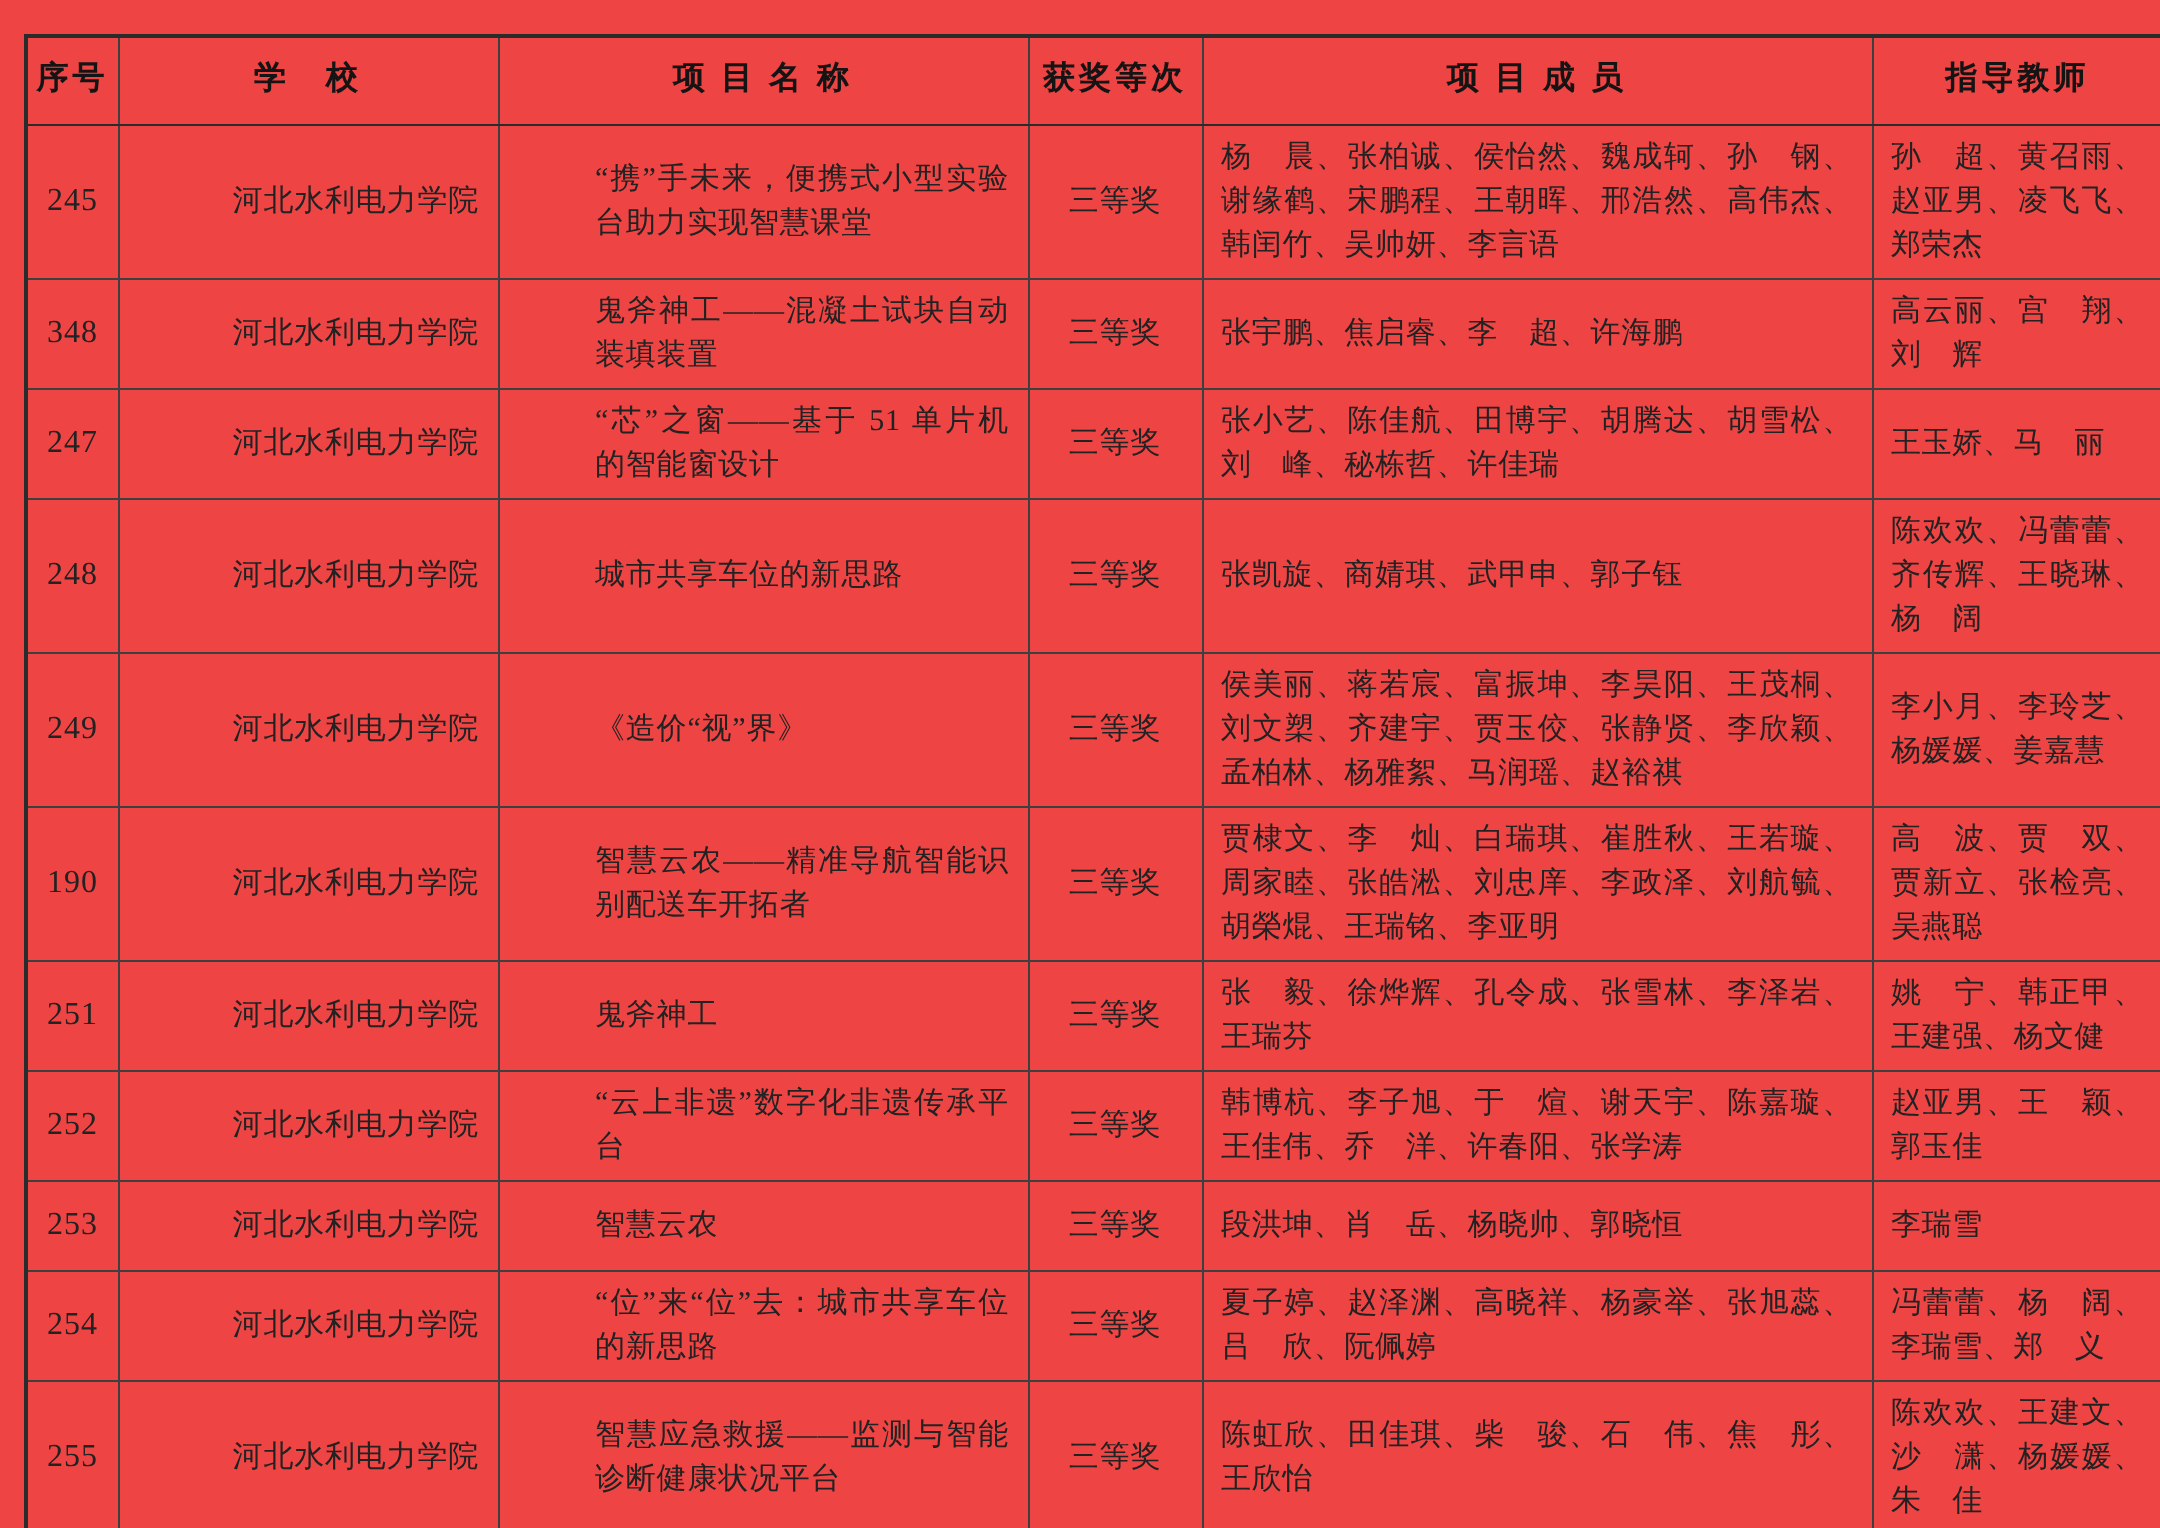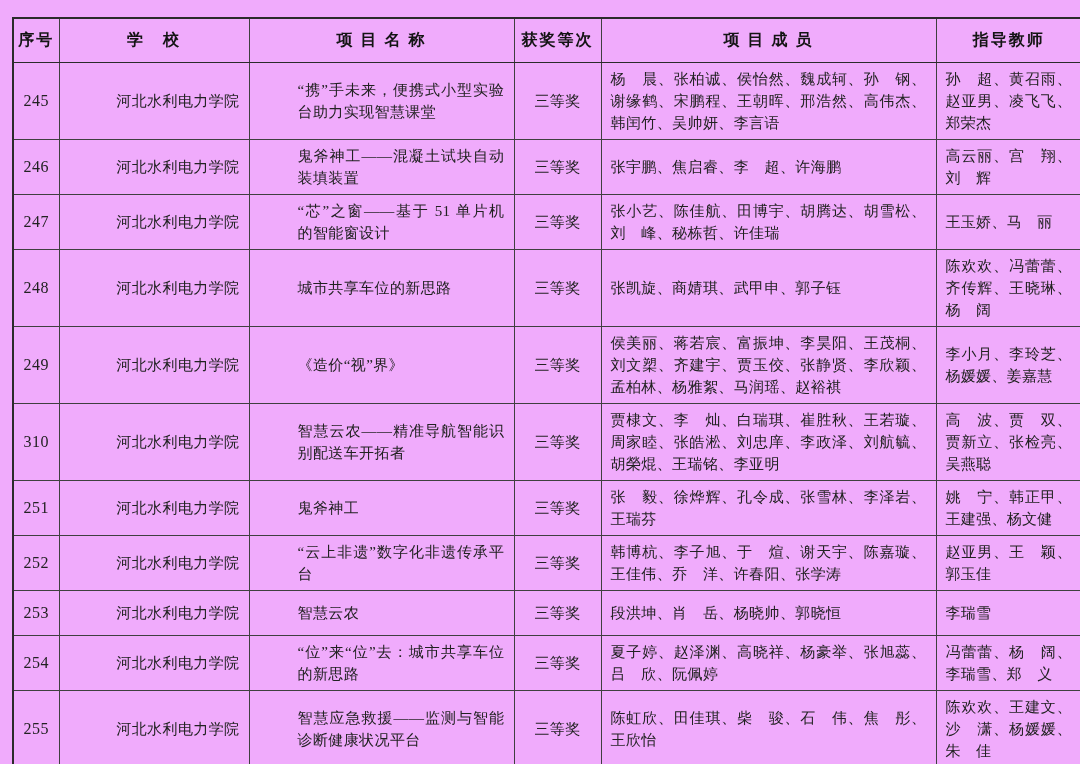--- a/index.html
+++ b/index.html
@@ -2,21 +2,21 @@
 <html><head>
 <meta charset="utf-8">
 <style>
   * { margin: 0; padding: 0; box-sizing: border-box; }
   html, body { background: #ffffff; }
   .page {
     position: relative;
     width: 1080px;
     height: 764px;
     overflow: hidden;
-    background: #f0abfc;
+    background: #ef4444;
     font-family: "Liberation Serif", serif;
     color: #222222;
   }
   table.awards {
     position: absolute;
     left: 12px;
     top: 17px;
     width: 1069px;
     table-layout: fixed;
     border-collapse: collapse;
@@ -81,21 +81,21 @@
     <tbody>
         <tr>
       <td class="c-no">245</td>
       <td class="c-school">河北水利电力学院</td>
       <td class="c-project">“携”手未来，便携式小型实验台助力实现智慧课堂</td>
       <td class="c-award">三等奖</td>
       <td class="c-members">杨　晨、张柏诚、侯怡然、魏成轲、孙　钢、谢缘鹤、宋鹏程、王朝晖、邢浩然、高伟杰、韩闰竹、吴帅妍、李言语</td>
       <td class="c-teachers">孙　超、黄召雨、赵亚男、凌飞飞、郑荣杰</td>
     </tr>
         <tr>
-      <td class="c-no">246</td>
+      <td class="c-no">348</td>
       <td class="c-school">河北水利电力学院</td>
       <td class="c-project">鬼斧神工——混凝土试块自动装填装置</td>
       <td class="c-award">三等奖</td>
       <td class="c-members">张宇鹏、焦启睿、李　超、许海鹏</td>
       <td class="c-teachers">高云丽、宫　翔、刘　辉</td>
     </tr>
         <tr>
       <td class="c-no">247</td>
       <td class="c-school">河北水利电力学院</td>
       <td class="c-project">“芯”之窗——基于 51 单片机的智能窗设计</td>
@@ -113,21 +113,21 @@
     </tr>
         <tr>
       <td class="c-no">249</td>
       <td class="c-school">河北水利电力学院</td>
       <td class="c-project">《造价“视”界》</td>
       <td class="c-award">三等奖</td>
       <td class="c-members">侯美丽、蒋若宸、富振坤、李昊阳、王茂桐、刘文槊、齐建宇、贾玉佼、张静贤、李欣颖、孟柏林、杨雅絮、马润瑶、赵裕祺</td>
       <td class="c-teachers">李小月、李玲芝、杨媛媛、姜嘉慧</td>
     </tr>
         <tr>
-      <td class="c-no">310</td>
+      <td class="c-no">190</td>
       <td class="c-school">河北水利电力学院</td>
       <td class="c-project">智慧云农——精准导航智能识别配送车开拓者</td>
       <td class="c-award">三等奖</td>
       <td class="c-members">贾棣文、李　灿、白瑞琪、崔胜秋、王若璇、周家睦、张皓淞、刘忠庠、李政泽、刘航毓、胡榮焜、王瑞铭、李亚明</td>
       <td class="c-teachers">高　波、贾　双、贾新立、张检亮、吴燕聪</td>
     </tr>
         <tr>
       <td class="c-no">251</td>
       <td class="c-school">河北水利电力学院</td>
       <td class="c-project">鬼斧神工</td>

